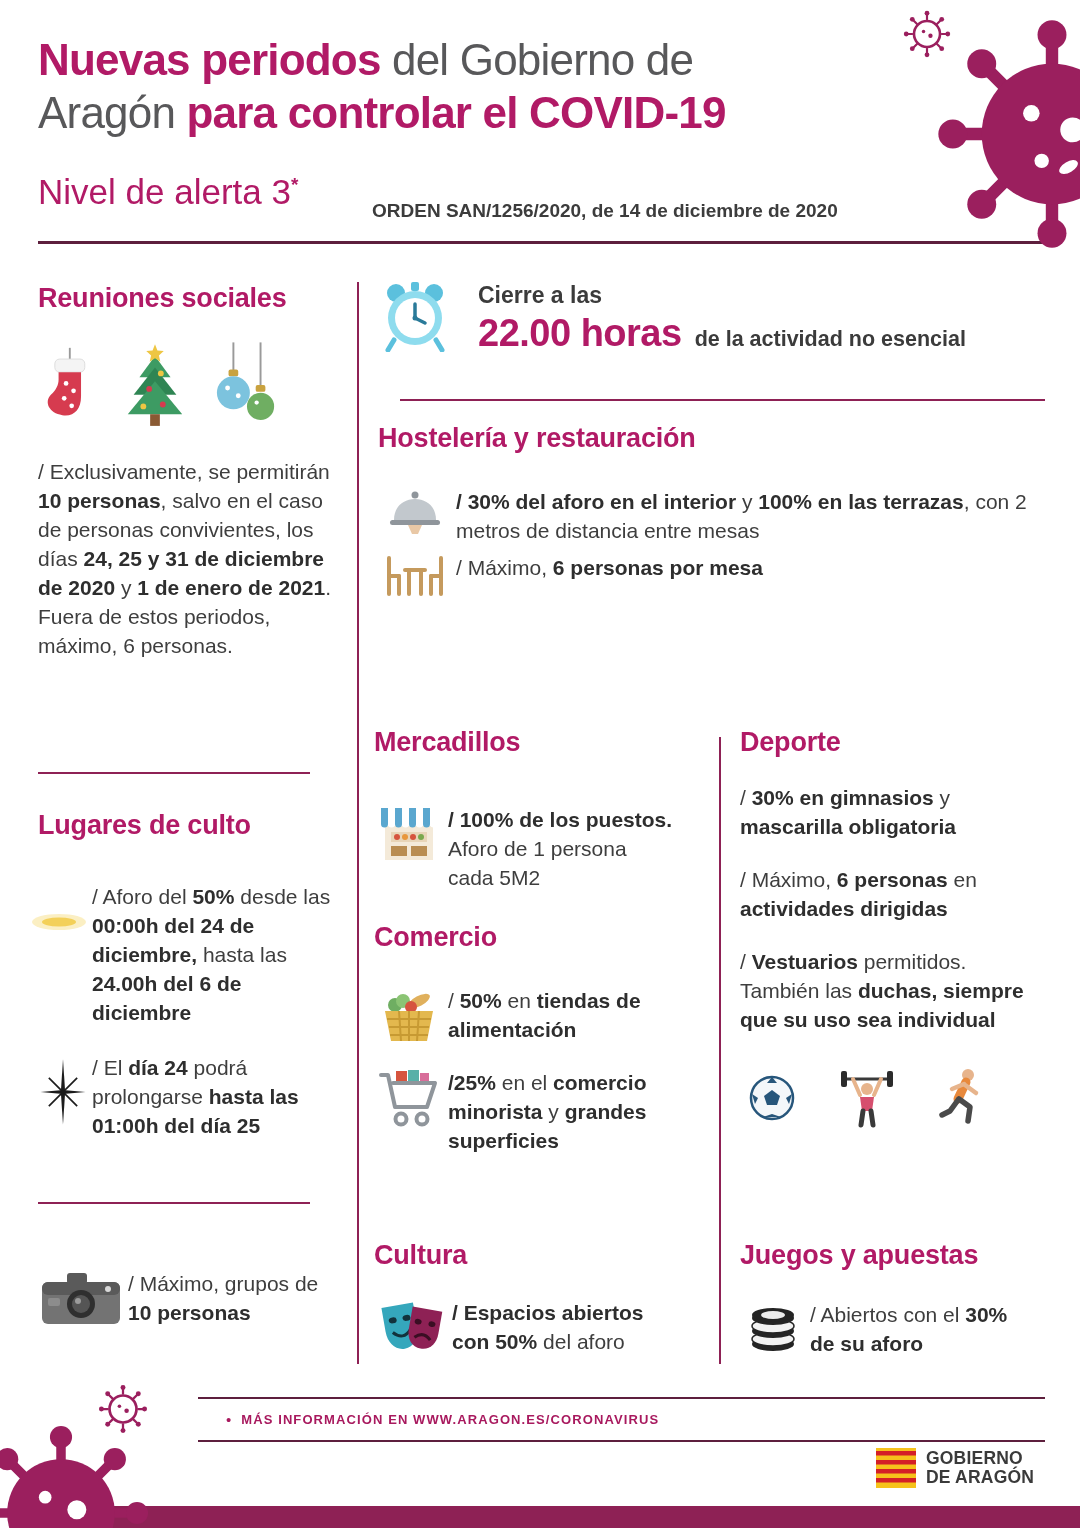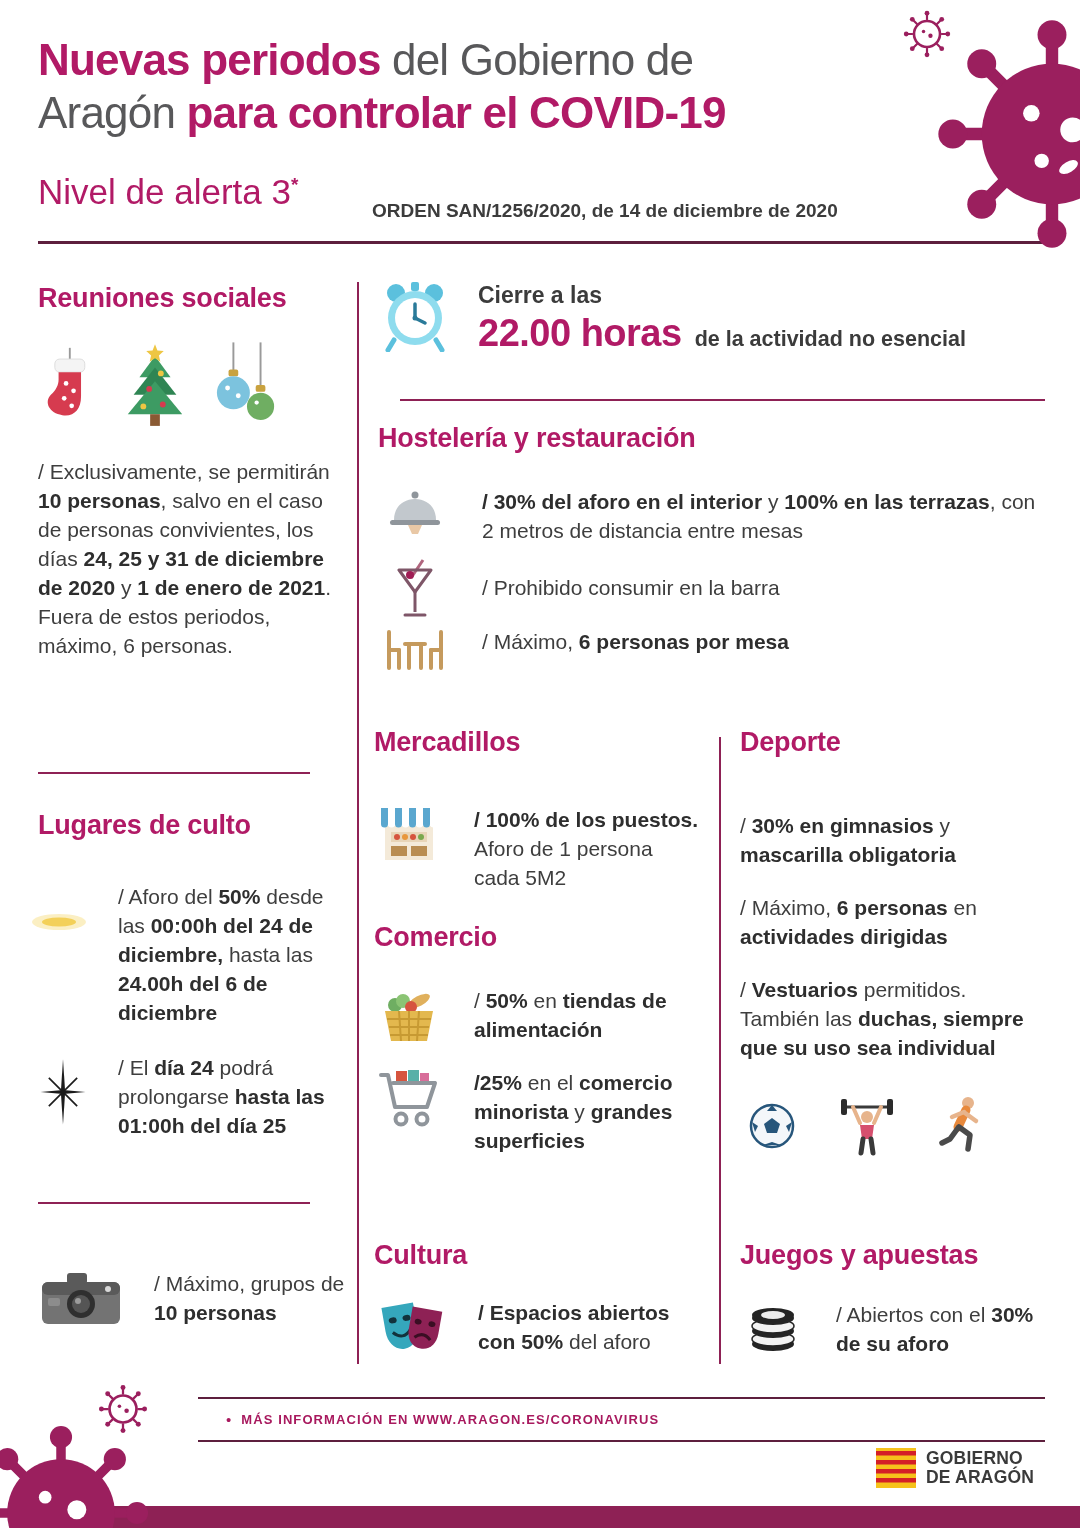--- a/index.html
+++ b/index.html
@@ -29,21 +29,21 @@
   .ldiv{position:absolute;height:2px;background:#8e2155;width:272px;left:38px}
   .ldiv-1{top:772px}
   .ldiv-2{top:1202px}
   .closure-rule{position:absolute;left:400px;top:399px;width:645px;height:2px;background:#8e2155}
 
   
   .h2{font-size:27px;color:#b11a66;font-weight:800;letter-spacing:-0.2px}
   .body{font-size:21px;line-height:1.38;color:#3e3e3e}
   .body b{color:#2e2e2e}
   .sec{position:absolute}
-  .item{display:flex;gap:30px;align-items:flex-start}
+  .item{display:flex;gap:4px;align-items:flex-start}
   .ic{flex:0 0 auto;display:flex;justify-content:center}
 
   
   .sec-reuniones{left:38px;top:283px;width:300px}
   .xmas-row{display:flex;gap:24px;align-items:flex-end;margin-top:24px;height:94px}
   .sec-reuniones .body{margin-top:26px}
   .sec-culto{left:38px;top:810px;width:312px}
   .culto-item1{margin-top:42px}
   .culto-item2{margin-top:26px}
   .sec-culto .ic{width:50px}
@@ -81,21 +81,21 @@
   .sec-comercio .ic{width:70px}
   .sec-comercio .body{width:245px}
   .sec-cultura{left:374px;top:1240px;width:340px}
   .sec-cultura .item{margin-top:28px}
   .sec-cultura .ic{width:74px}
   .sec-cultura .body{width:230px}
 
   
   .sec-deporte{left:740px;top:727px;width:308px}
   .sec-deporte .body{margin-top:24px}
-  .sec-deporte .body.first{margin-top:54px}
+  .sec-deporte .body.first{margin-top:26px}
   .sports-row{display:flex;gap:44px;align-items:center;margin-top:32px;padding-left:8px}
   .sec-juegos{left:740px;top:1240px;width:308px}
   .sec-juegos .item{margin-top:30px}
   .sec-juegos .ic{width:66px}
   .sec-juegos .body{width:210px}
 
   
   .info-band{position:absolute;left:198px;top:1397px;width:847px;height:45px;
              border-top:2px solid #5d1f3d;border-bottom:2px solid #5d1f3d;
              display:flex;align-items:center;padding-left:28px;gap:10px}
@@ -298,32 +298,20 @@
       <span class="ic">
         <svg width="54" height="48" viewBox="0 0 54 48">
           <circle cx="27" cy="7" r="3.5" fill="#8f959b"></circle>
           <path d="M6 32 C6 19 15 11 27 11 C39 11 48 19 48 32 Z" fill="#c2c8cd"></path>
           <rect x="2" y="32" width="50" height="5" rx="2.5" fill="#8f959b"></rect>
           <path d="M20 37 L34 37 L30 46 L24 46 Z" fill="#e9c8a6"></path>
         </svg>
       </span>
       <p class="body"><b>/ </b><b>30% del aforo en el interior</b> y <b>100% en las terrazas</b>, con 2 metros de distancia entre mesas</p>
     </div>
-    <div class="item host-item2">
-      <span class="ic">
-        <svg width="36" height="62" viewBox="0 0 36 62">
-          <line x1="26" y1="2" x2="14" y2="20" stroke="#b0657e" stroke-width="3"></line>
-          <path d="M2 12 L34 12 L18 34 Z" fill="none" stroke="#7e5668" stroke-width="3" stroke-linejoin="round"></path>
-          <circle cx="13" cy="17" r="4" fill="#a01d55"></circle>
-          <line x1="18" y1="34" x2="18" y2="54" stroke="#7e5668" stroke-width="3"></line>
-          <line x1="8" y1="57" x2="28" y2="57" stroke="#7e5668" stroke-width="3" stroke-linecap="round"></line>
-        </svg>
-      </span>
-      <p class="body">/ Prohibido consumir en la barra</p>
-    </div>
     <div class="item host-item3">
       <span class="ic">
         <svg width="64" height="44" viewBox="0 0 64 44">
           <g stroke="#c59a5d" stroke-width="4" fill="none" stroke-linecap="round">
             <line x1="6" y1="4" x2="6" y2="40"></line>
               <line x1="6" y1="22" x2="16" y2="22"></line>
               <line x1="16" y1="22" x2="16" y2="40"></line>
             <line x1="22" y1="16" x2="42" y2="16"></line>
               <line x1="26" y1="16" x2="26" y2="40"></line>
               <line x1="38" y1="16" x2="38" y2="40"></line>

